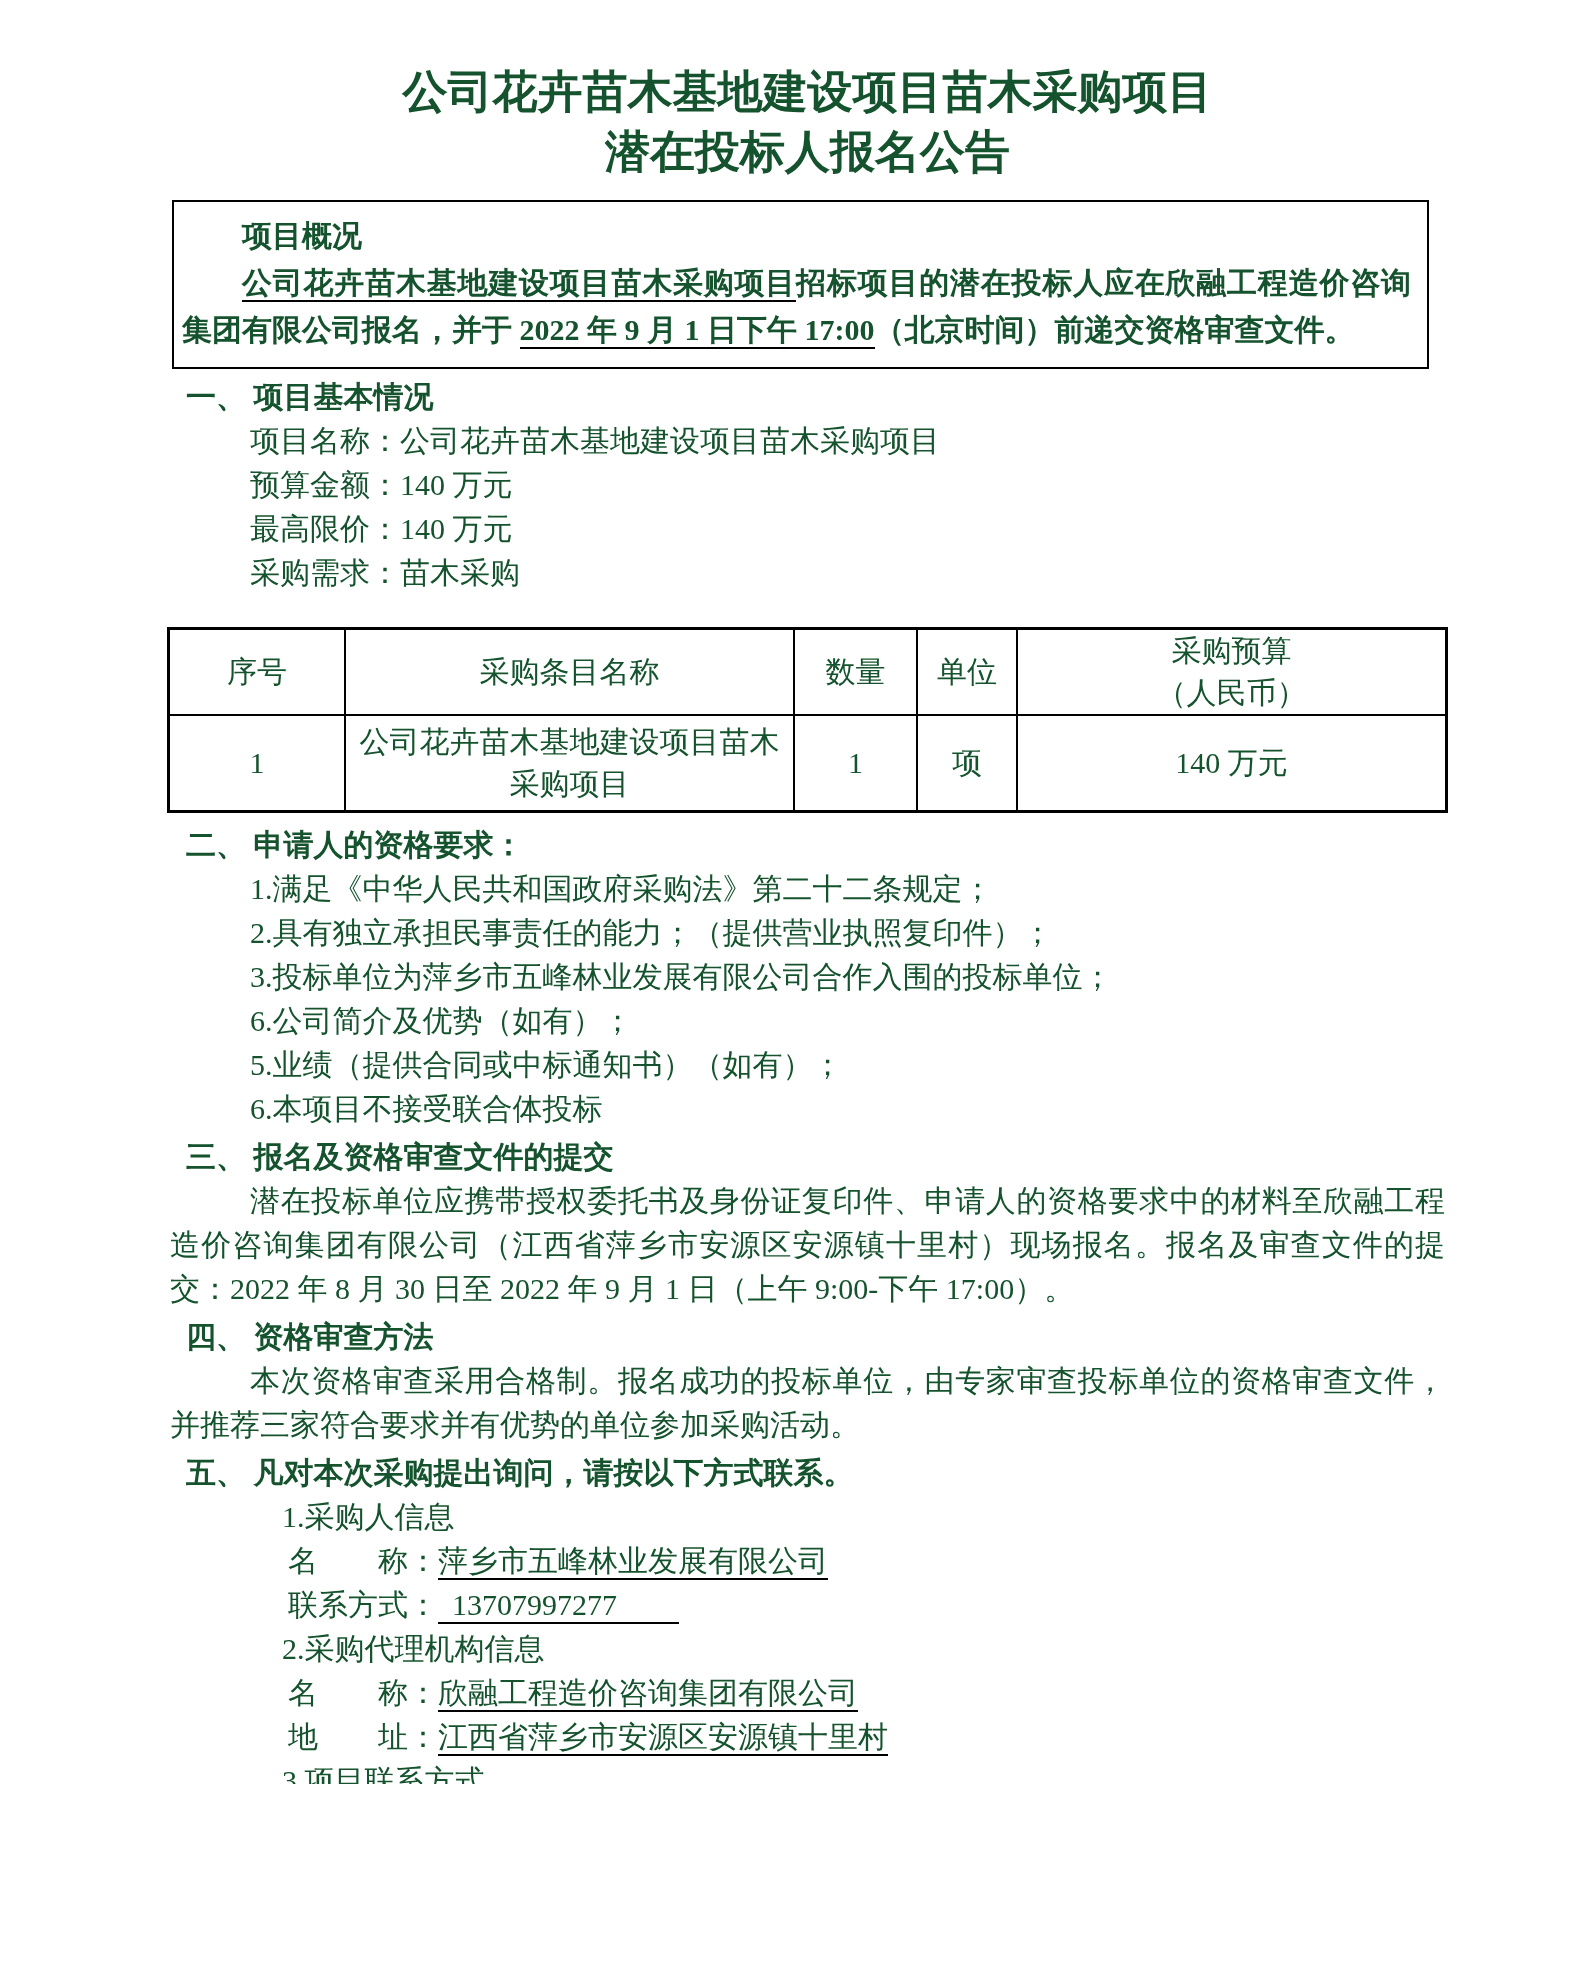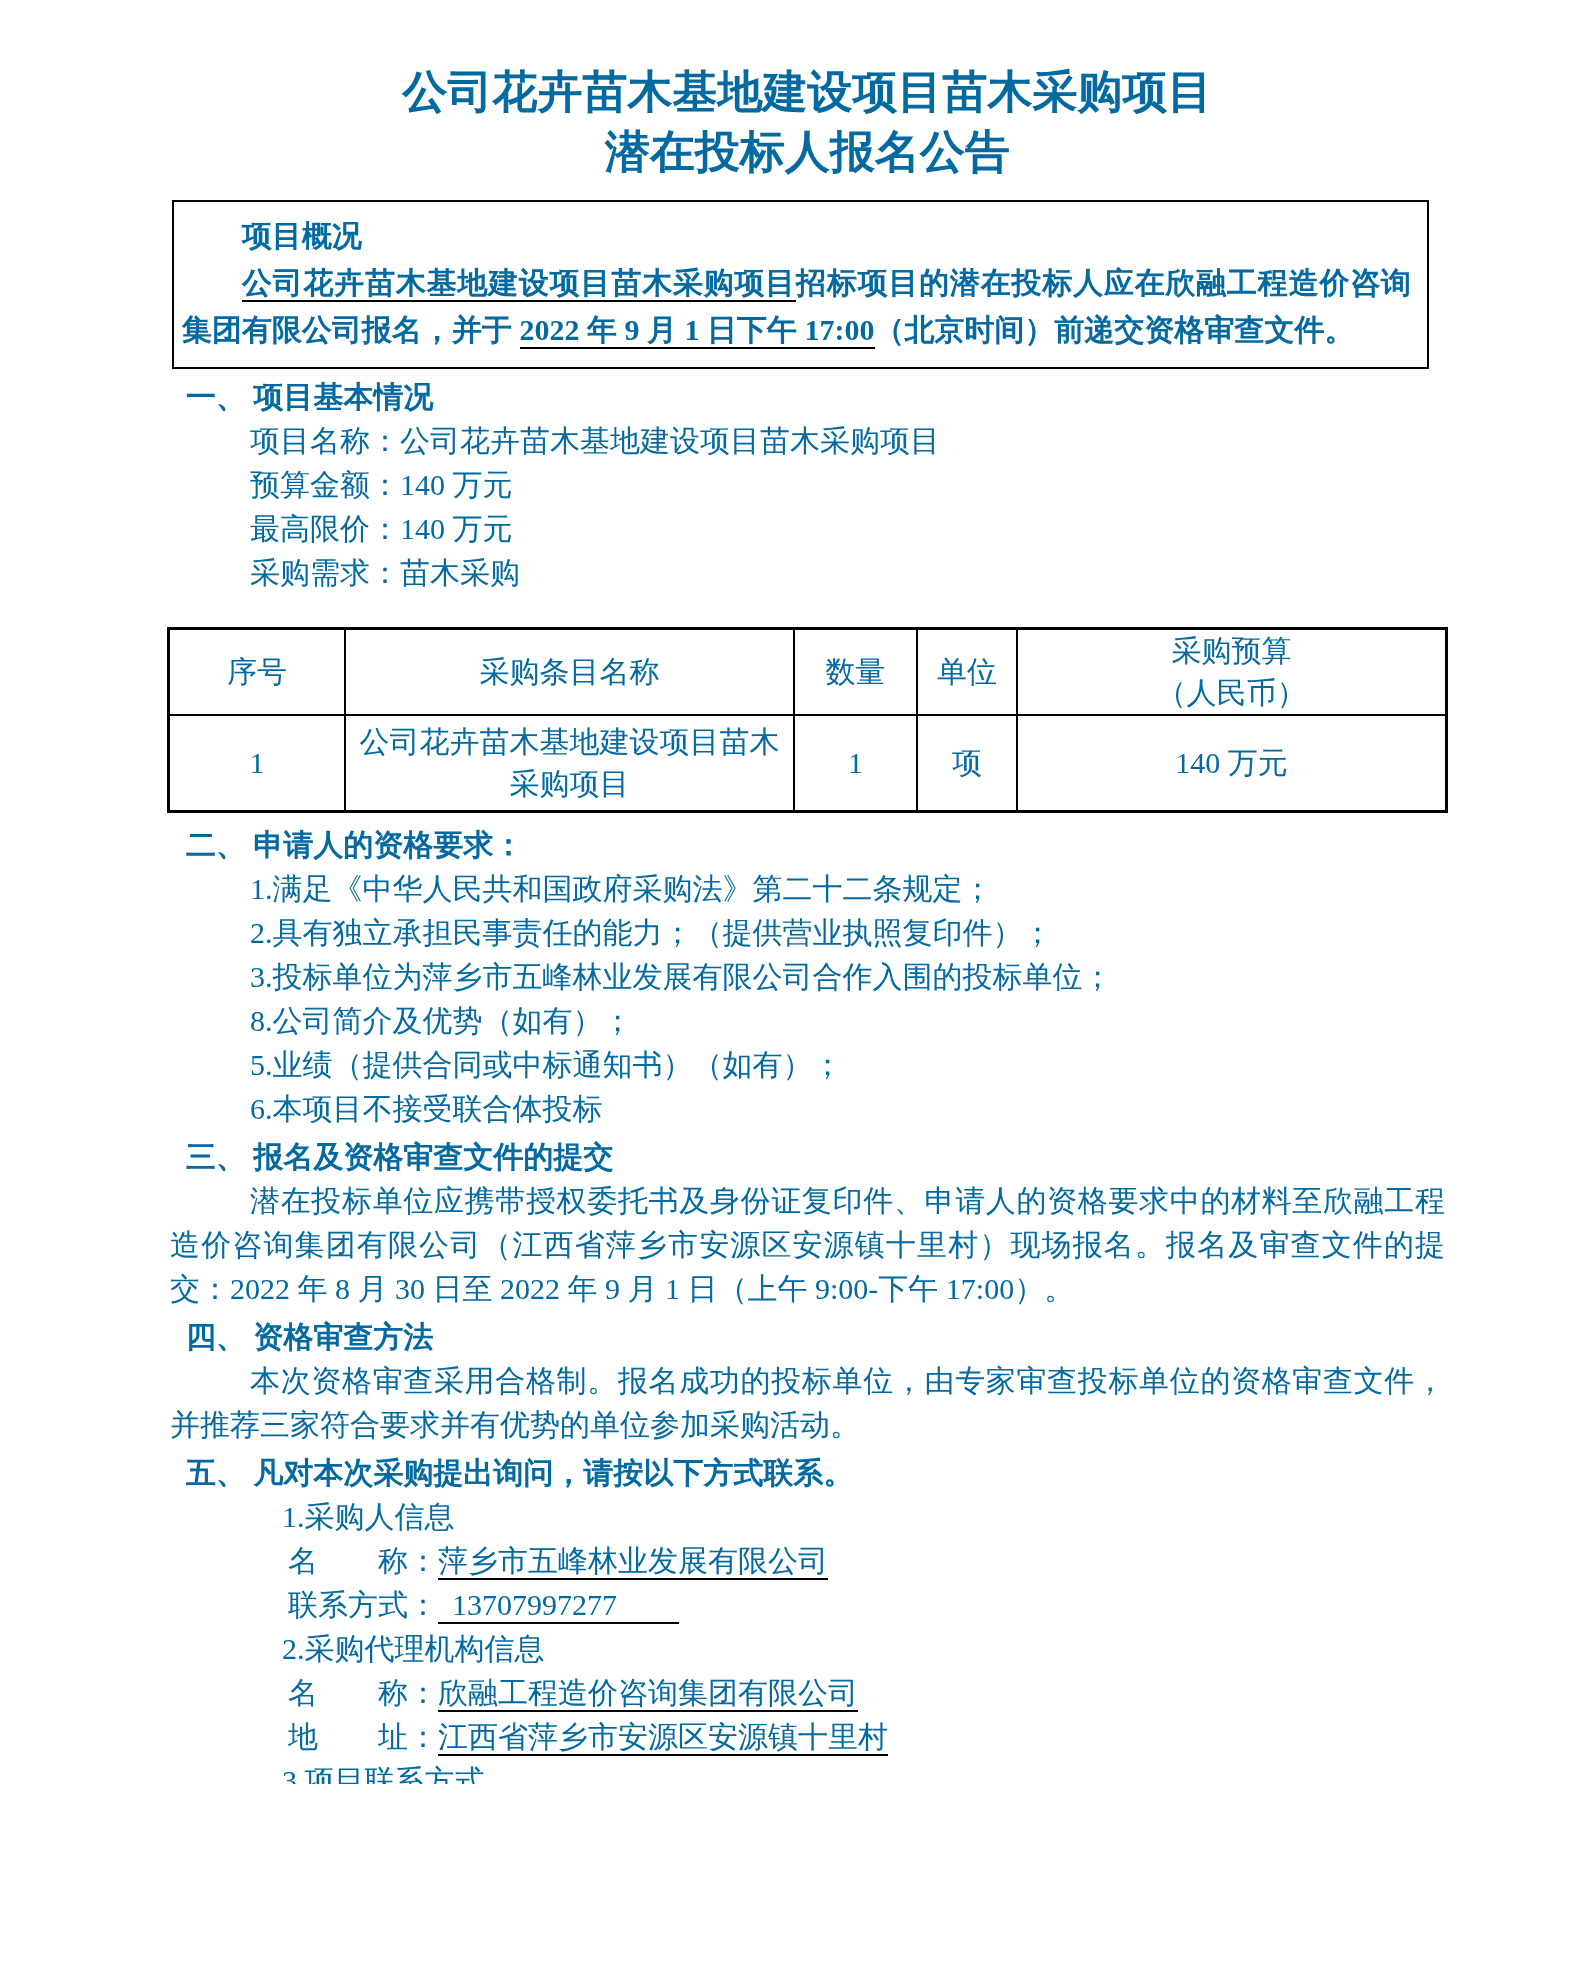--- a/index.html
+++ b/index.html
@@ -2,21 +2,21 @@
 <html><head>
 <meta charset="utf-8">
 <style>
   html, body { margin: 0; padding: 0; background: #ffffff; }
   .page {
     position: relative;
     width: 1587px;
     height: 1784px;
     box-sizing: border-box;
     background: #ffffff;
-    color: #0369a1;
+    color: #14532d;
     font-family: "Liberation Serif", "DejaVu Serif", serif;
     font-size: 30px;
     line-height: 44px;
     padding: 52px 142px 0 170px;
     overflow: hidden;
     text-align: justify;
   }
   .doc-title {
     text-align: center;
     font-weight: bold;
@@ -109,21 +109,21 @@
         <td>项</td>
         <td>140 万元</td>
       </tr>
     </tbody>
   </table>
 
   <div class="sec-heading">二、 申请人的资格要求：</div>
   <p class="req-item">1.满足《中华人民共和国政府采购法》第二十二条规定；</p>
   <p class="req-item">2.具有独立承担民事责任的能力；（提供营业执照复印件）；</p>
   <p class="req-item">3.投标单位为萍乡市五峰林业发展有限公司合作入围的投标单位；</p>
-  <p class="req-item">8.公司简介及优势（如有）；</p>
+  <p class="req-item">6.公司简介及优势（如有）；</p>
   <p class="req-item">5.业绩（提供合同或中标通知书）（如有）；</p>
   <p class="req-item">6.本项目不接受联合体投标</p>
 
   <div class="sec-heading">三、 报名及资格审查文件的提交</div>
   <p class="body-para">潜在投标单位应携带授权委托书及身份证复印件、申请人的资格要求中的材料至欣融工程造价咨询集团有限公司（江西省萍乡市安源区安源镇十里村）现场报名。报名及审查文件的提交：2022 年 8 月 30 日至 2022 年 9 月 1 日（上午 9:00-下午 17:00）。</p>
 
   <div class="sec-heading">四、 资格审查方法</div>
   <p class="body-para">本次资格审查采用合格制。报名成功的投标单位，由专家审查投标单位的资格审查文件，并推荐三家符合要求并有优势的单位参加采购活动。</p>
 
   <div class="sec-heading">五、 凡对本次采购提出询问，请按以下方式联系。</div>

